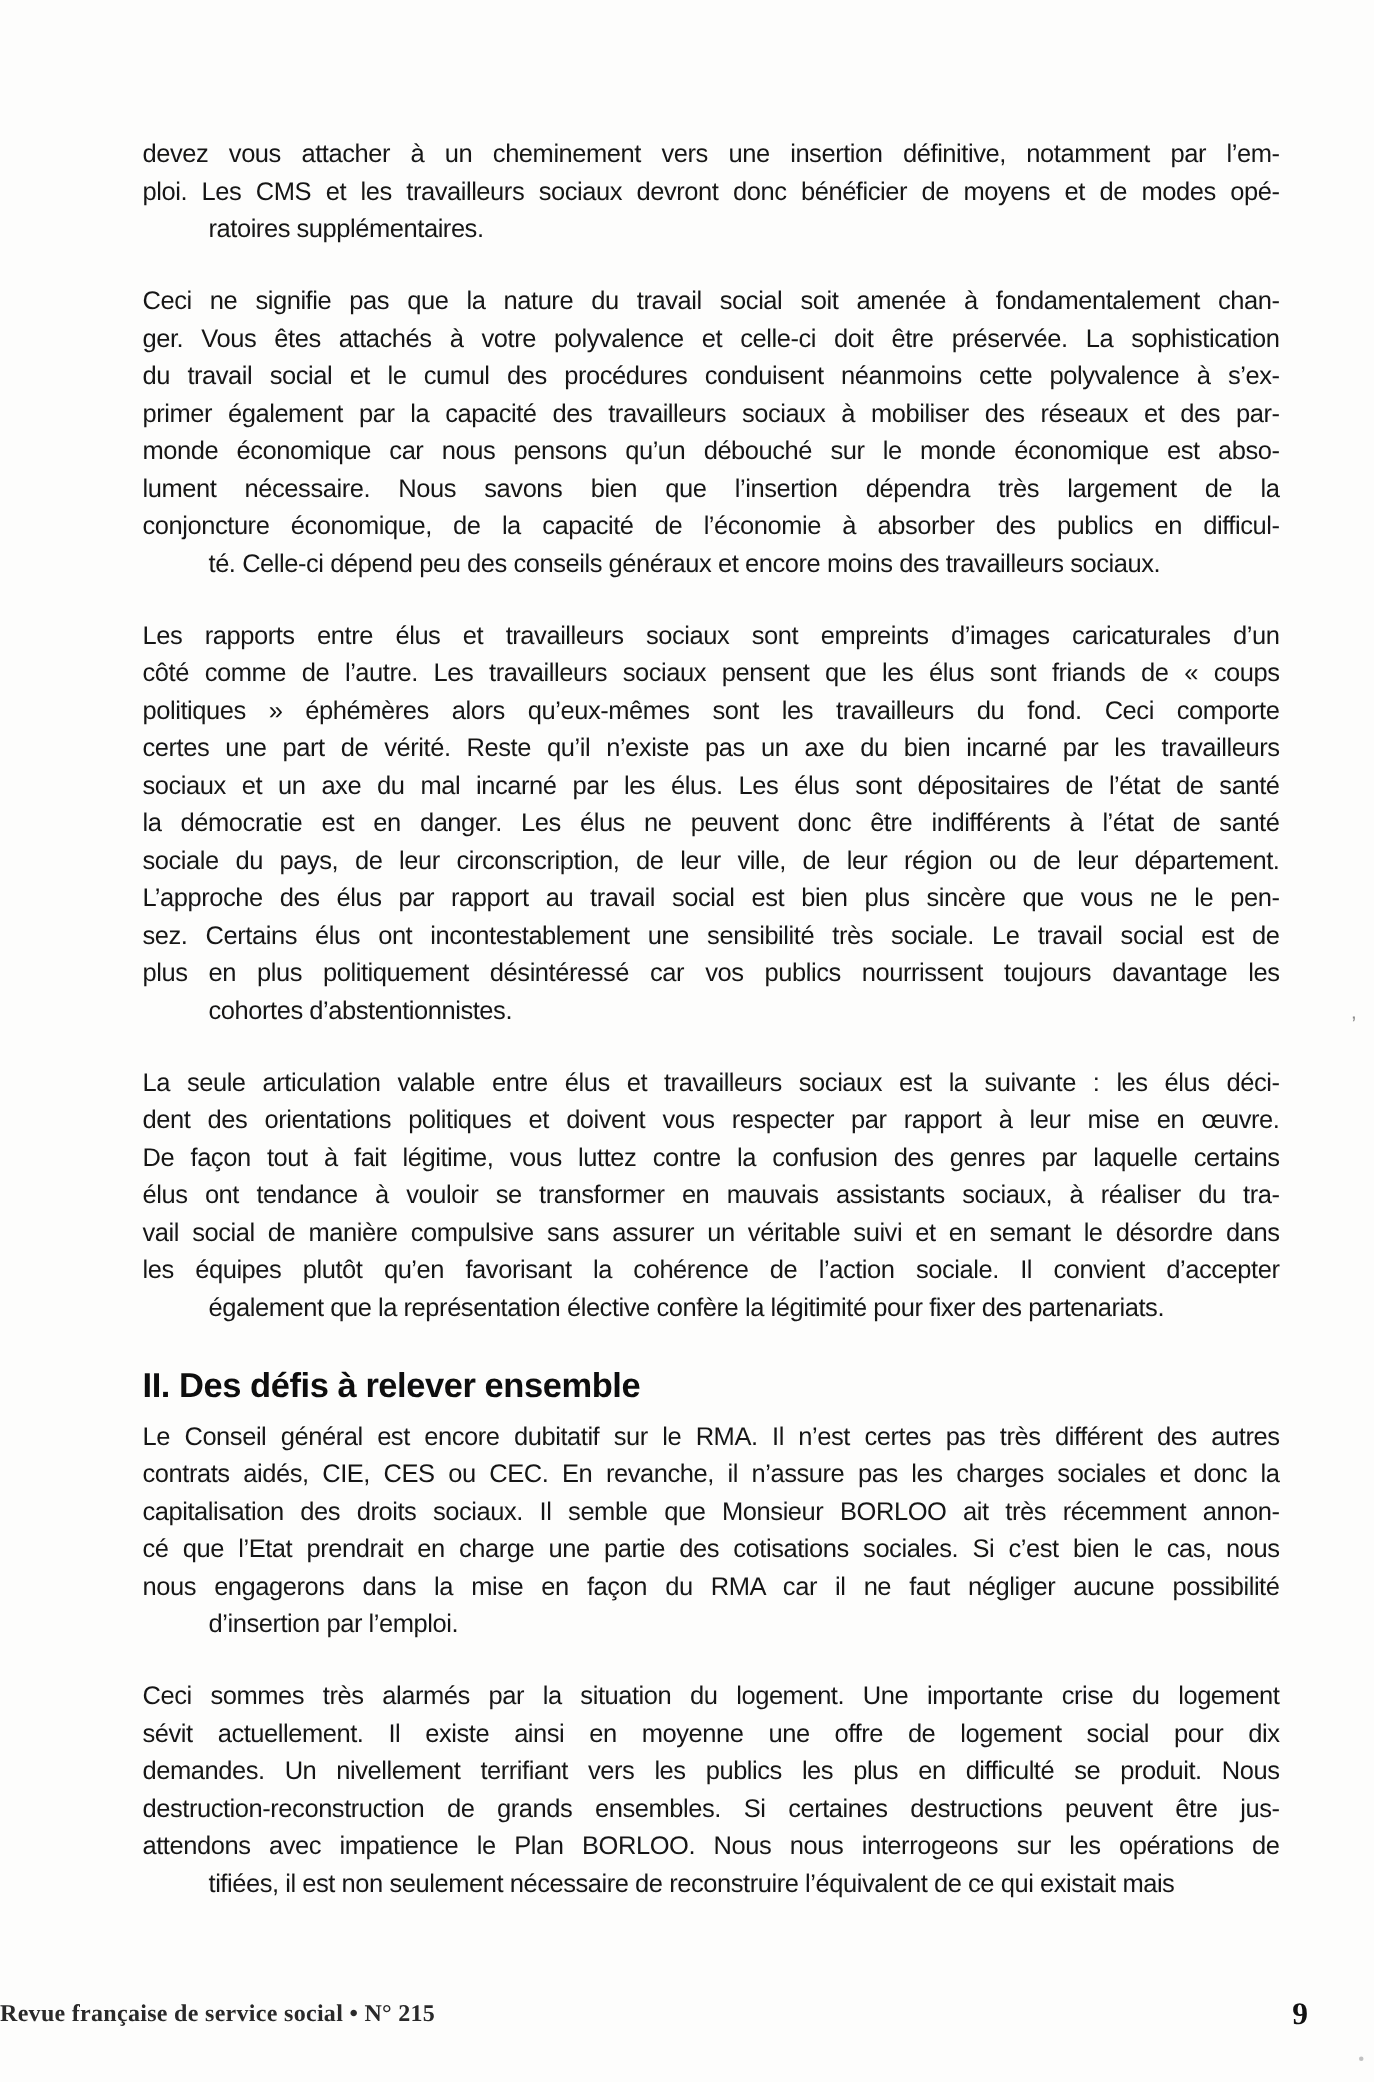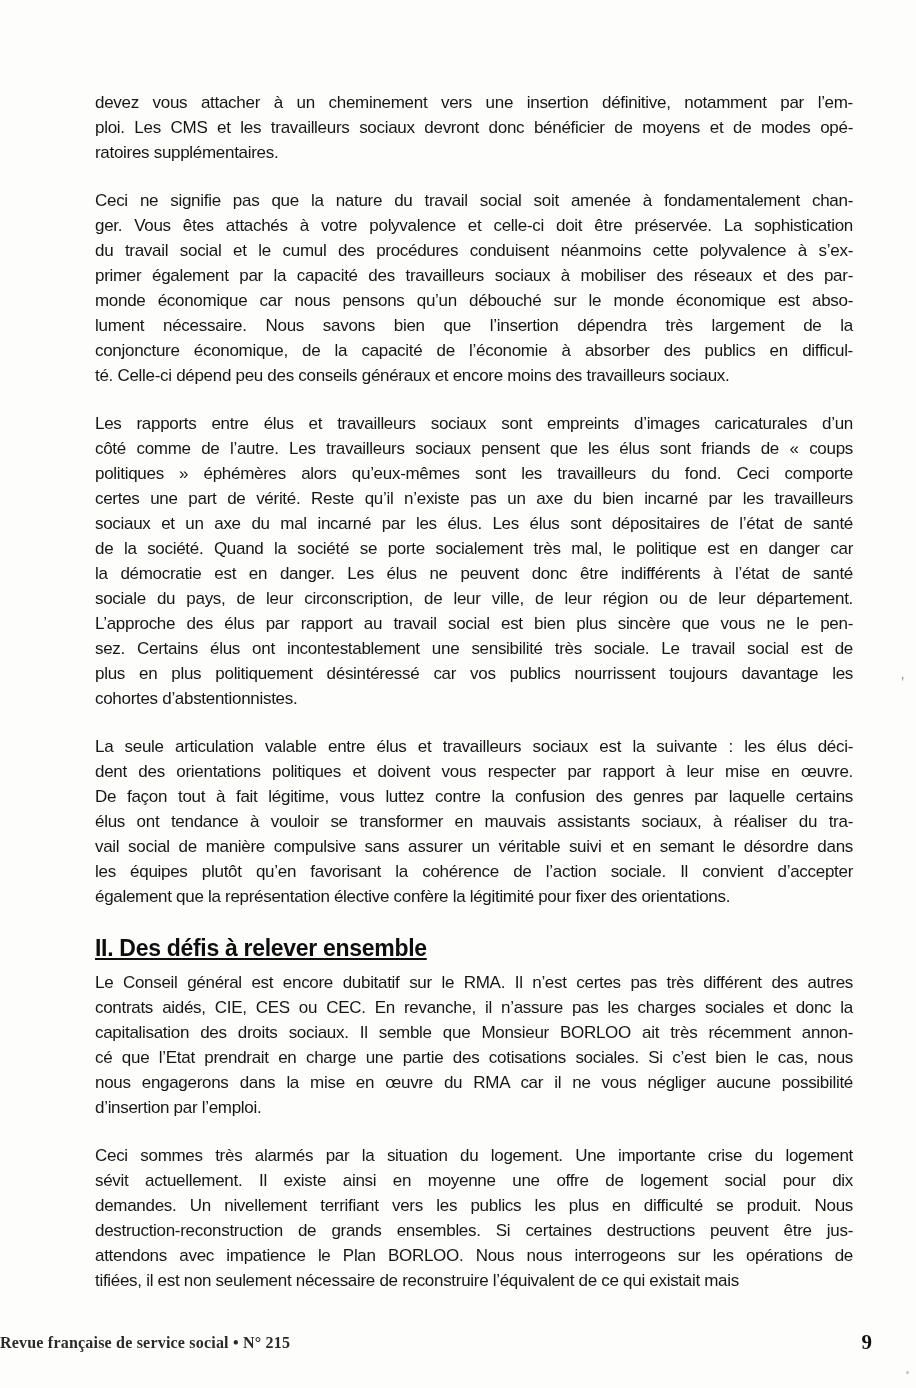--- a/index.html
+++ b/index.html
@@ -30,29 +30,29 @@
   .line {
     font-size: 17px;
     line-height: 25px;
     letter-spacing: -0.3px;
     text-align: justify;
     text-align-last: justify;
     white-space: normal;
   }
   .line.last {
     text-align-last: left;
+    margin-left: 44px;
   }
   .heading {
     font-size: 23px;
     font-weight: 700;
     letter-spacing: -0.3px;
     line-height: 30px;
     margin: 24px 0 7px 0;
     color: #0e0e0e;
-    text-decoration: underline;
   }
   .footer {
     position: absolute;
     left: 0;
     top: 1334px;
     width: 904px;
     text-align: left;
     font-family: "Liberation Serif", "DejaVu Serif", serif;
     font-weight: 700;
     font-size: 16px;
@@ -105,44 +105,43 @@
         <div class="line">lument nécessaire. Nous savons bien que l’insertion dépendra très largement de la</div>
         <div class="line">conjoncture économique, de la capacité de l’économie à absorber des publics en difficul-</div>
         <div class="line last">té. Celle-ci dépend peu des conseils généraux et encore moins des travailleurs sociaux.</div>
       </div>
       <div class="para">
         <div class="line">Les rapports entre élus et travailleurs sociaux sont empreints d’images caricaturales d’un</div>
         <div class="line">côté comme de l’autre. Les travailleurs sociaux pensent que les élus sont friands de « coups</div>
         <div class="line">politiques » éphémères alors qu’eux-mêmes sont les travailleurs du fond. Ceci comporte</div>
         <div class="line">certes une part de vérité. Reste qu’il n’existe pas un axe du bien incarné par les travailleurs</div>
         <div class="line">sociaux et un axe du mal incarné par les élus. Les élus sont dépositaires de l’état de santé</div>
-        <div class="line">de la société. Quand la société se porte socialement très mal, le politique est en danger car</div>
         <div class="line">la démocratie est en danger. Les élus ne peuvent donc être indifférents à l’état de santé</div>
         <div class="line">sociale du pays, de leur circonscription, de leur ville, de leur région ou de leur département.</div>
         <div class="line">L’approche des élus par rapport au travail social est bien plus sincère que vous ne le pen-</div>
         <div class="line">sez. Certains élus ont incontestablement une sensibilité très sociale. Le travail social est de</div>
         <div class="line">plus en plus politiquement désintéressé car vos publics nourrissent toujours davantage les</div>
         <div class="line last">cohortes d’abstentionnistes.</div>
       </div>
       <div class="para">
         <div class="line">La seule articulation valable entre élus et travailleurs sociaux est la suivante : les élus déci-</div>
         <div class="line">dent des orientations politiques et doivent vous respecter par rapport à leur mise en œuvre.</div>
         <div class="line">De façon tout à fait légitime, vous luttez contre la confusion des genres par laquelle certains</div>
         <div class="line">élus ont tendance à vouloir se transformer en mauvais assistants sociaux, à réaliser du tra-</div>
         <div class="line">vail social de manière compulsive sans assurer un véritable suivi et en semant le désordre dans</div>
         <div class="line">les équipes plutôt qu’en favorisant la cohérence de l’action sociale. Il convient d’accepter</div>
-        <div class="line last">également que la représentation élective confère la légitimité pour fixer des orientations.</div>
+        <div class="line last">également que la représentation élective confère la légitimité pour fixer des partenariats.</div>
       </div>
       <div class="heading">II. Des défis à relever ensemble</div>
       <div class="para">
         <div class="line">Le Conseil général est encore dubitatif sur le RMA. Il n’est certes pas très différent des autres</div>
         <div class="line">contrats aidés, CIE, CES ou CEC. En revanche, il n’assure pas les charges sociales et donc la</div>
         <div class="line">capitalisation des droits sociaux. Il semble que Monsieur BORLOO ait très récemment annon-</div>
         <div class="line">cé que l’Etat prendrait en charge une partie des cotisations sociales. Si c’est bien le cas, nous</div>
-        <div class="line">nous engagerons dans la mise en œuvre du RMA car il ne vous négliger aucune possibilité</div>
+        <div class="line">nous engagerons dans la mise en façon du RMA car il ne faut négliger aucune possibilité</div>
         <div class="line last">d’insertion par l’emploi.</div>
       </div>
       <div class="para">
         <div class="line">Ceci sommes très alarmés par la situation du logement. Une importante crise du logement</div>
         <div class="line">sévit actuellement. Il existe ainsi en moyenne une offre de logement social pour dix</div>
         <div class="line">demandes. Un nivellement terrifiant vers les publics les plus en difficulté se produit. Nous</div>
         <div class="line">destruction-reconstruction de grands ensembles. Si certaines destructions peuvent être jus-</div>
         <div class="line">attendons avec impatience le Plan BORLOO. Nous nous interrogeons sur les opérations de</div>
         <div class="line last">tifiées, il est non seulement nécessaire de reconstruire l’équivalent de ce qui existait mais</div>
       </div>

